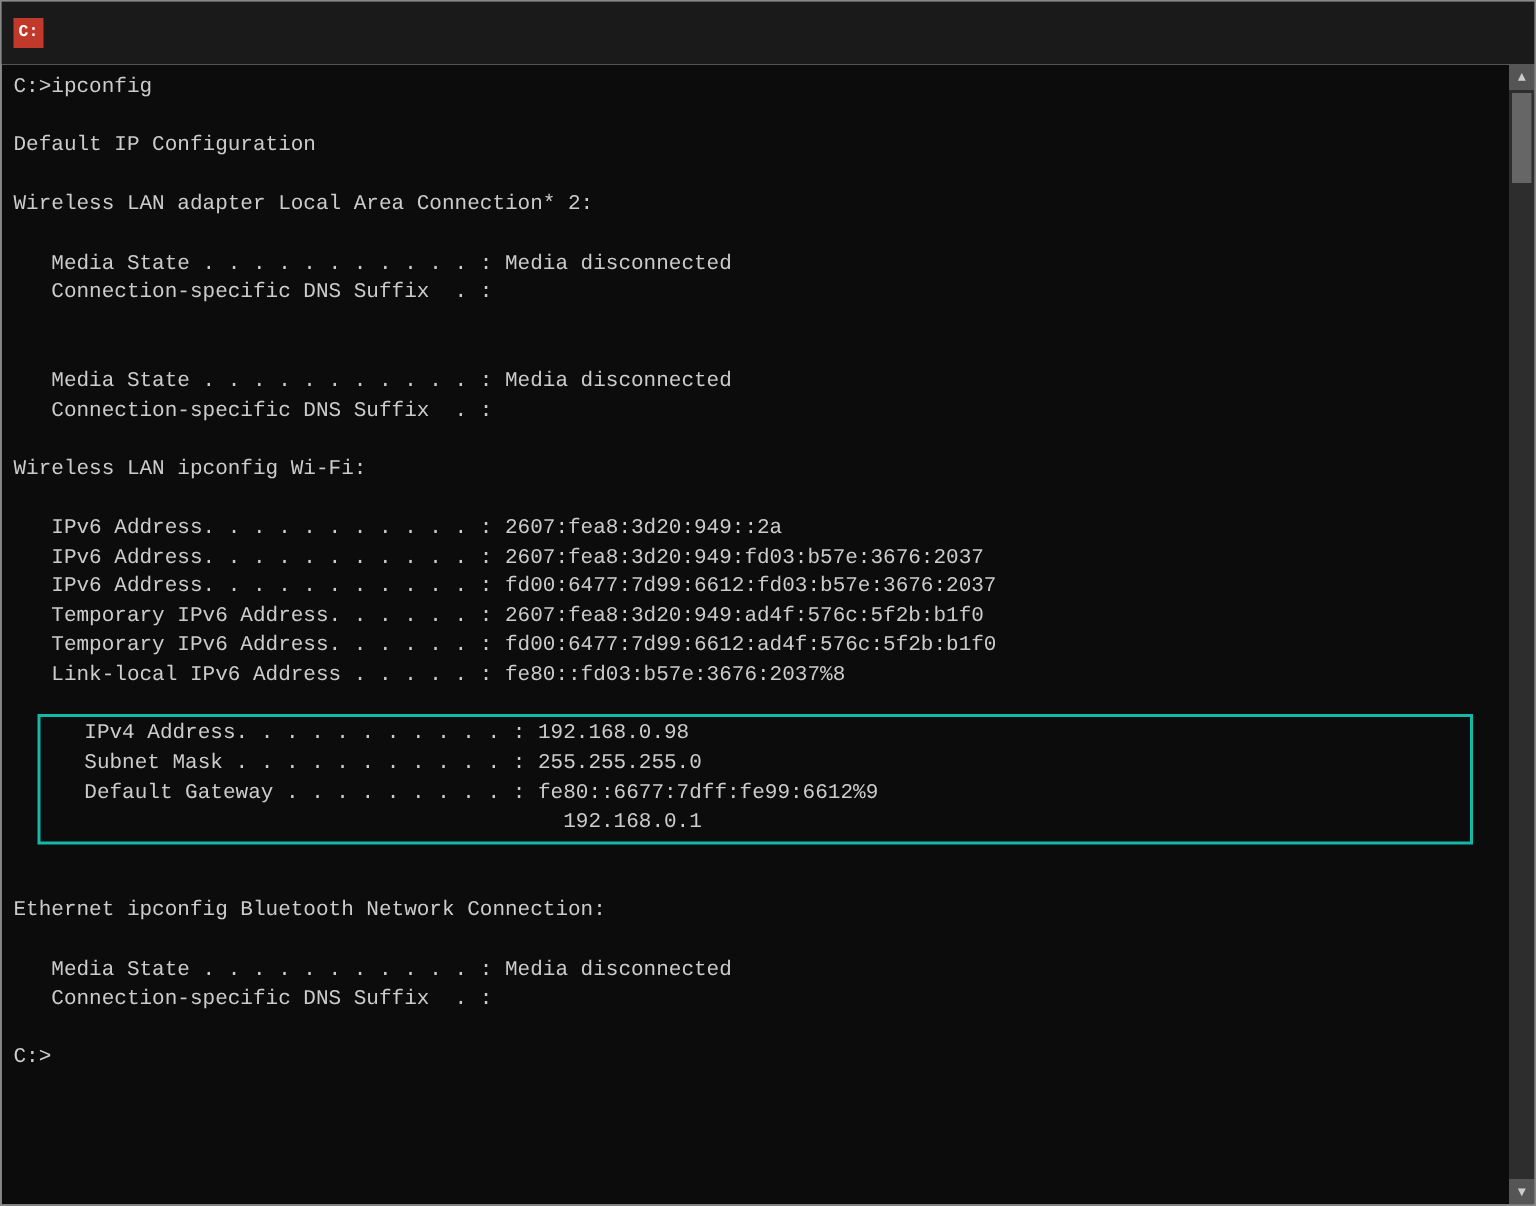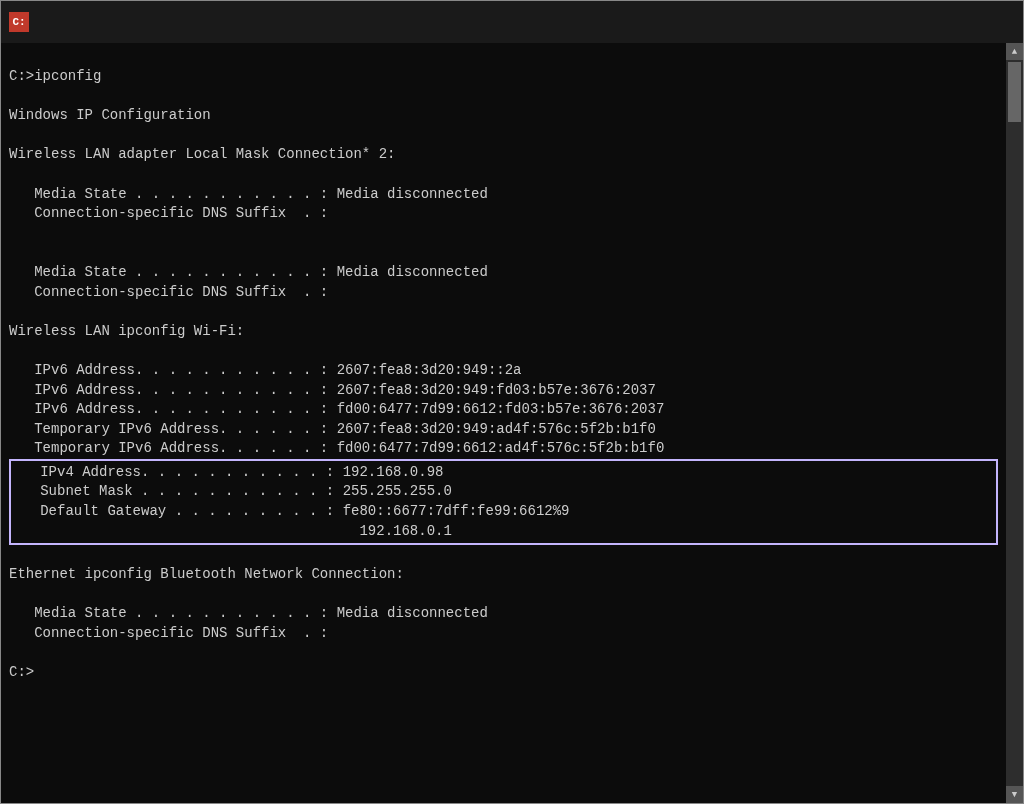--- a/index.html
+++ b/index.html
@@ -85,21 +85,21 @@
       overflow: hidden;
     }
 
     .terminal {
       flex: 1;
       background: #0c0c0c;
       color: #cccccc;
       font-family: 'Courier New', Courier, monospace;
       font-size: 14px;
       line-height: 1.4;
-      padding: 24px 8px;
+      padding: 6px 8px;
       overflow-y: auto;
       overflow-x: hidden;
       white-space: pre;
     }
 
     .scrollbar {
       width: 17px;
       background: #1e1e1e;
       display: flex;
       flex-direction: column;
@@ -149,39 +149,40 @@
     <div class="title-bar-controls">
       <button class="title-bar-btn"></button>
       <button class="title-bar-btn"></button>
       <button class="title-bar-btn close"></button>
     </div>
   </div>
 
   <div class="content-area">
     <div class="terminal" id="terminal-content"><div>C:&gt;ipconfig
 </div><div>
-</div><div>Windows IP Configuration
-</div><div>
-</div><div>Wireless LAN adapter Local Mask Connection* 2:
+</div><div>Default IP Configuration
+</div><div>
+</div><div>Wireless LAN adapter Local Area Connection* 2:
 </div><div>
 </div><div>   Media State . . . . . . . . . . . : Media disconnected
 </div><div>   Connection-specific DNS Suffix  . :
 </div><div>
 </div><div>
 </div><div>   Media State . . . . . . . . . . . : Media disconnected
 </div><div>   Connection-specific DNS Suffix  . :
 </div><div>
 </div><div>Wireless LAN ipconfig Wi-Fi:
 </div><div>
 </div><div>   IPv6 Address. . . . . . . . . . . : 2607:fea8:3d20:949::2a
 </div><div>   IPv6 Address. . . . . . . . . . . : 2607:fea8:3d20:949:fd03:b57e:3676:2037
 </div><div>   IPv6 Address. . . . . . . . . . . : fd00:6477:7d99:6612:fd03:b57e:3676:2037
 </div><div>   Temporary IPv6 Address. . . . . . : 2607:fea8:3d20:949:ad4f:576c:5f2b:b1f0
 </div><div>   Temporary IPv6 Address. . . . . . : fd00:6477:7d99:6612:ad4f:576c:5f2b:b1f0
-</div><div style="border: 2px solid #c4b5fd; display: block; margin: 0; padding: 2px 4px;"><div>   IPv4 Address. . . . . . . . . . . : 192.168.0.98
+</div><div>   Link-local IPv6 Address . . . . . : fe80::fd03:b57e:3676:2037%8
+</div><div style="border: 2px solid #14b8a6; display: block; margin: 16px; padding: 2px 4px;"><div>   IPv4 Address. . . . . . . . . . . : 192.168.0.98
 </div><div>   Subnet Mask . . . . . . . . . . . : 255.255.255.0
 </div><div>   Default Gateway . . . . . . . . . : fe80::6677:7dff:fe99:6612%9
 </div><div>                                         192.168.0.1
 </div></div><div>
 </div><div>Ethernet ipconfig Bluetooth Network Connection:
 </div><div>
 </div><div>   Media State . . . . . . . . . . . : Media disconnected
 </div><div>   Connection-specific DNS Suffix  . :
 </div><div>
 </div><div>C:&gt;

